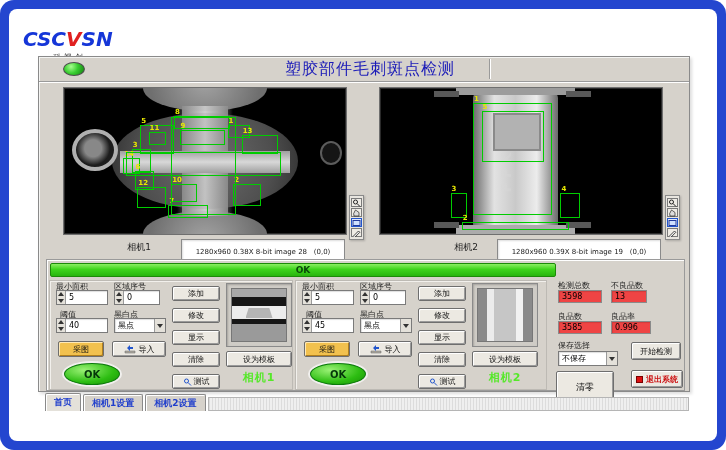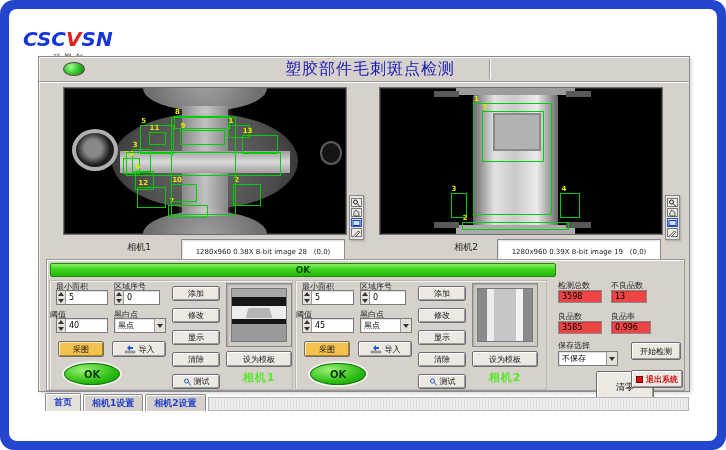--- a/index.html
+++ b/index.html
@@ -80,21 +80,21 @@
 
   
   .control{position:absolute;left:7px;top:202px;width:639px;height:132px;background:var(--panel-gray);
     border:1px solid #9a9a9a;box-shadow:inset 1px 1px 0 #fff;}
   .okbar{position:absolute;left:3px;top:3px;width:506px;height:14px;border:1px solid #1c8a08;border-radius:2px;
     background:linear-gradient(180deg,#8aef62,#3ed41c 45%,#28b50e);display:flex;align-items:center;justify-content:center;
     font-size:9px;font-weight:bold;color:#0a4a0a;}
   .group{position:absolute;top:20px;height:110px;border:1px solid #bdbab4;box-shadow:inset 1px 1px 0 #f2f0ec;}
   .g1{left:2px;width:244px;} .g2{left:248px;width:252px;}
   .lbl{position:absolute;font-size:8px;color:#222;white-space:nowrap;}
-  .lbl-a{left:6px;top:0;} .lbl-b{left:64px;top:0;} .lbl-c{left:0;top:28px;} .lbl-d{left:64px;top:28px;}
+  .lbl-a{left:6px;top:0;} .lbl-b{left:64px;top:0;} .lbl-c{left:10px;top:28px;} .lbl-d{left:64px;top:28px;}
   .spin{position:absolute;height:15px;display:flex;background:#fff;border:1px solid #7a7a7a;box-shadow:inset 1px 1px 1px #00000022;}
   .spin-a{left:6px;top:9px;width:52px;} .spin-b{left:64px;top:9px;width:46px;} .spin-c{left:6px;top:37px;width:52px;}
   .spin-btns{width:9px;border-right:1px solid #9a9a9a;display:flex;flex-direction:column;background:#e4e1da;}
   .spin-btns div{flex:1;display:flex;align-items:center;justify-content:center;}
   .tri-up{width:0;height:0;border-left:3px solid transparent;border-right:3px solid transparent;border-bottom:4px solid #333;}
   .tri-dn{width:0;height:0;border-left:3px solid transparent;border-right:3px solid transparent;border-top:4px solid #333;}
   .spin-val{flex:1;font-size:8px;display:flex;align-items:center;padding-left:3px;color:#000;}
   .dd{position:absolute;height:15px;background:#fff;border:1px solid #7a7a7a;display:flex;box-shadow:inset 1px 1px 1px #00000022;}
   .dd-g{left:64px;top:37px;width:52px;}
   .dd-val{flex:1;font-size:8px;display:flex;align-items:center;padding-left:3px;color:#000;}
@@ -121,21 +121,21 @@
   .camtag{position:absolute;left:176px;top:89px;width:66px;text-align:center;font-size:11px;font-weight:bold;
     color:var(--camera-tag-green);letter-spacing:1px;}
 
   
   .stats{position:absolute;left:502px;top:18px;width:135px;height:112px;}
   .s-lbl{position:absolute;font-size:8px;color:#222;white-space:nowrap;}
   .s-box{position:absolute;height:13px;background:#ef4444;border:1px solid #8a8a8a;box-shadow:inset 1px 1px 1px #00000022;
     font-size:8px;display:flex;align-items:center;padding-left:3px;color:#000;}
   .dd-save{left:9px;top:73px;width:60px;}
   .btn-start{position:absolute;left:82px;top:64px;width:50px;height:18px;}
-  .btn-clear{position:absolute;left:7px;top:93px;width:58px;height:32px;font-size:9px;margin-left:40px;}
+  .btn-clear{position:absolute;left:7px;top:93px;width:58px;height:32px;font-size:9px;}
   .btn-exit{position:absolute;left:82px;top:92px;width:52px;height:18px;color:var(--exit-red);font-weight:bold;gap:3px;}
   .stop-sq{width:7px;height:7px;background:#dd1111;border:1px solid #7a0000;}
 
   
   .tabstrip{position:absolute;left:36px;top:384px;width:644px;height:18px;display:flex;align-items:flex-end;}
   .tab{height:17px;padding:0 8px;background:var(--panel-gray);border:1px solid #8a8a8a;border-bottom:none;
     border-radius:2px 2px 0 0;box-shadow:inset 1px 1px 0 #fff;display:flex;align-items:center;
     font-size:9px;font-weight:bold;color:var(--tab-blue);cursor:pointer;margin-right:2px;white-space:nowrap;}
   .tab.active{height:18px;background:#e4e1da;}
   .tab-filler{flex:1;height:14px;border:1px solid #b5b5b5;

